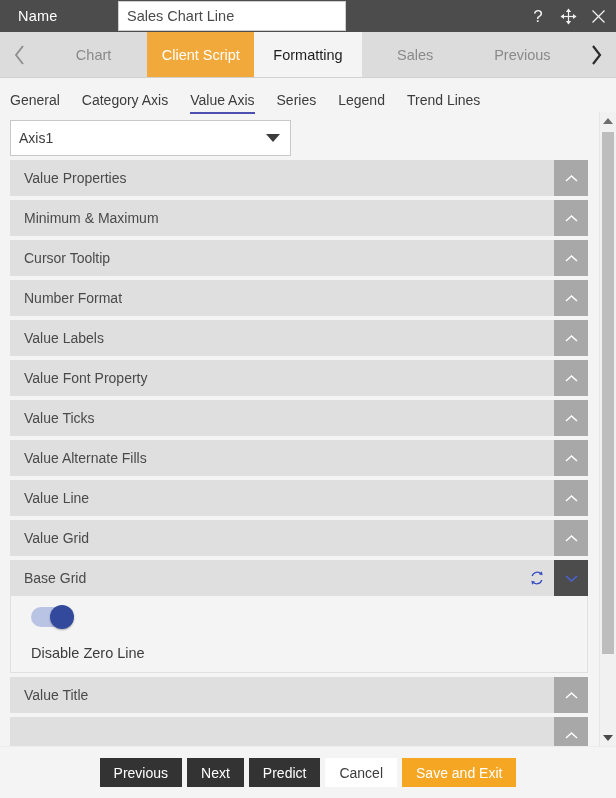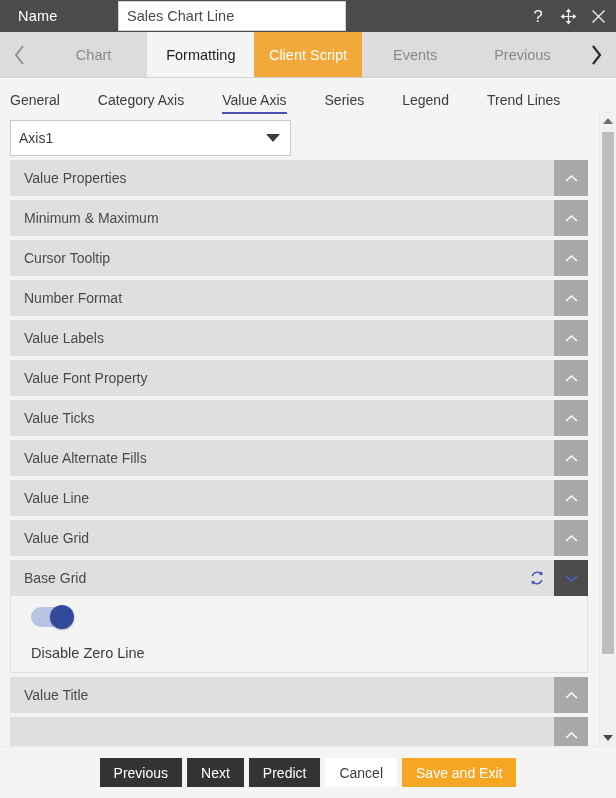--- a/index.html
+++ b/index.html
@@ -106,21 +106,21 @@
   }
   .tab.highlight {
     background: #f2a93b;
     color: #ffffff;
   }
 
   
   .subtabs {
     display: flex;
     align-items: flex-end;
-    gap: 38px;
+    gap: 22px;
     padding: 10px 10px 0 10px;
     height: 34px;
   }
   .subtab {
     font-size: 14px;
     color: #3c3c3c;
     cursor: pointer;
     padding-bottom: 4px;
     position: relative;
     white-space: nowrap;
@@ -350,28 +350,28 @@
 <div class="tabstrip">
   <div class="tab-nav left">
     <svg width="14" height="22" viewBox="0 0 14 22">
       <polyline points="10,2 3,11 10,20" fill="none" stroke="currentColor" stroke-width="1.8"></polyline>
     </svg>
   </div>
   <div class="tabs">
     <div class="tab">
       <span>Chart</span>
     </div>
+    <div class="tab highlight">
+      <span>Client Script</span>
+    </div>
     <div class="tab active">
       <span>Formatting</span>
     </div>
-    <div class="tab highlight">
-      <span>Client Script</span>
-    </div>
     <div class="tab">
-      <span>Events</span>
+      <span>Sales</span>
     </div>
     <div class="tab">
       <span>Previous</span>
     </div>
   </div>
   <div class="tab-nav right">
     <svg width="14" height="22" viewBox="0 0 14 22">
       <polyline points="4,2 11,11 4,20" fill="none" stroke="currentColor" stroke-width="2.2"></polyline>
     </svg>
   </div>

